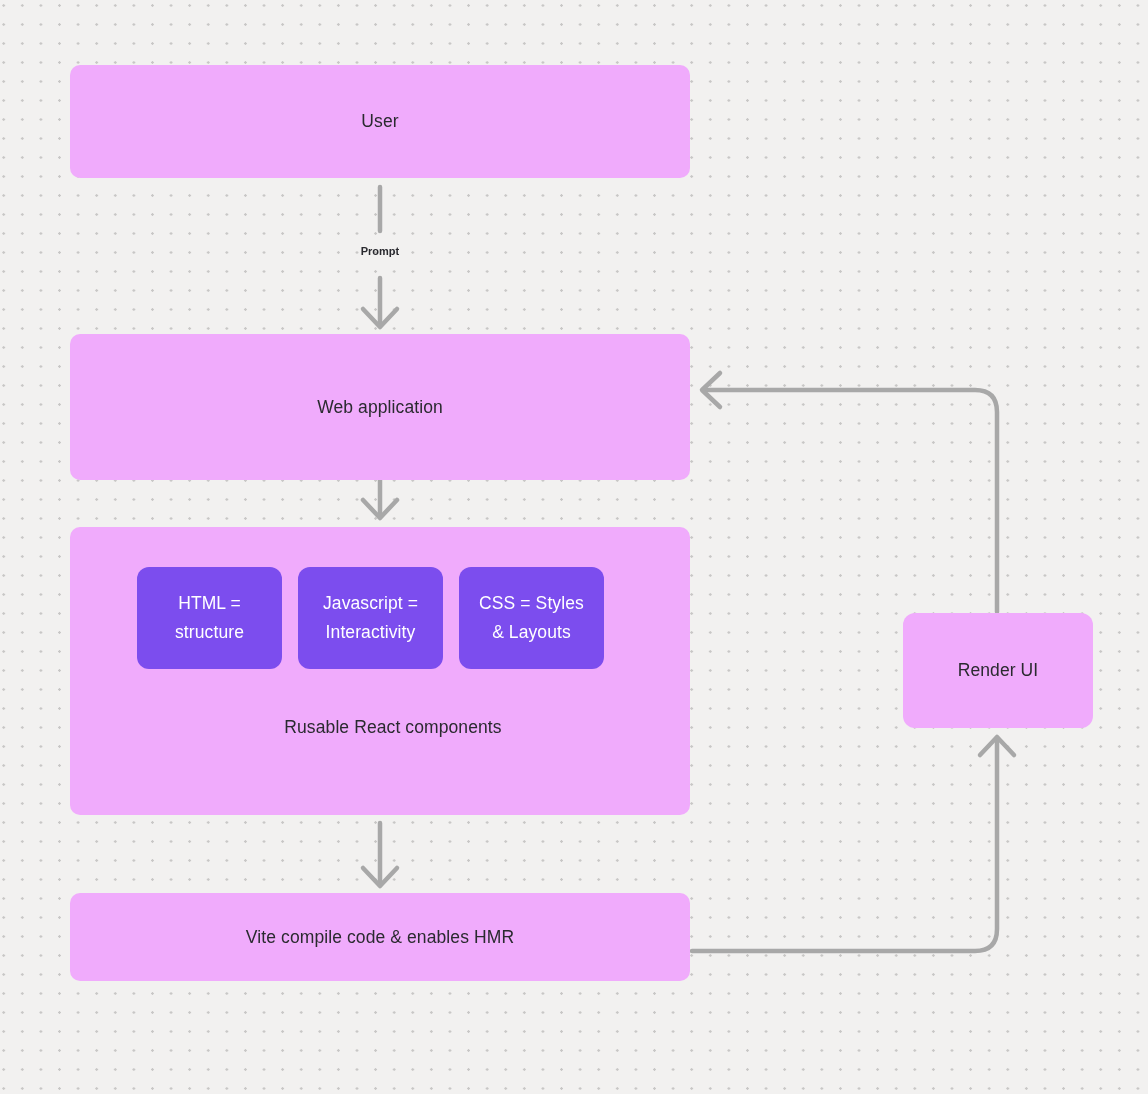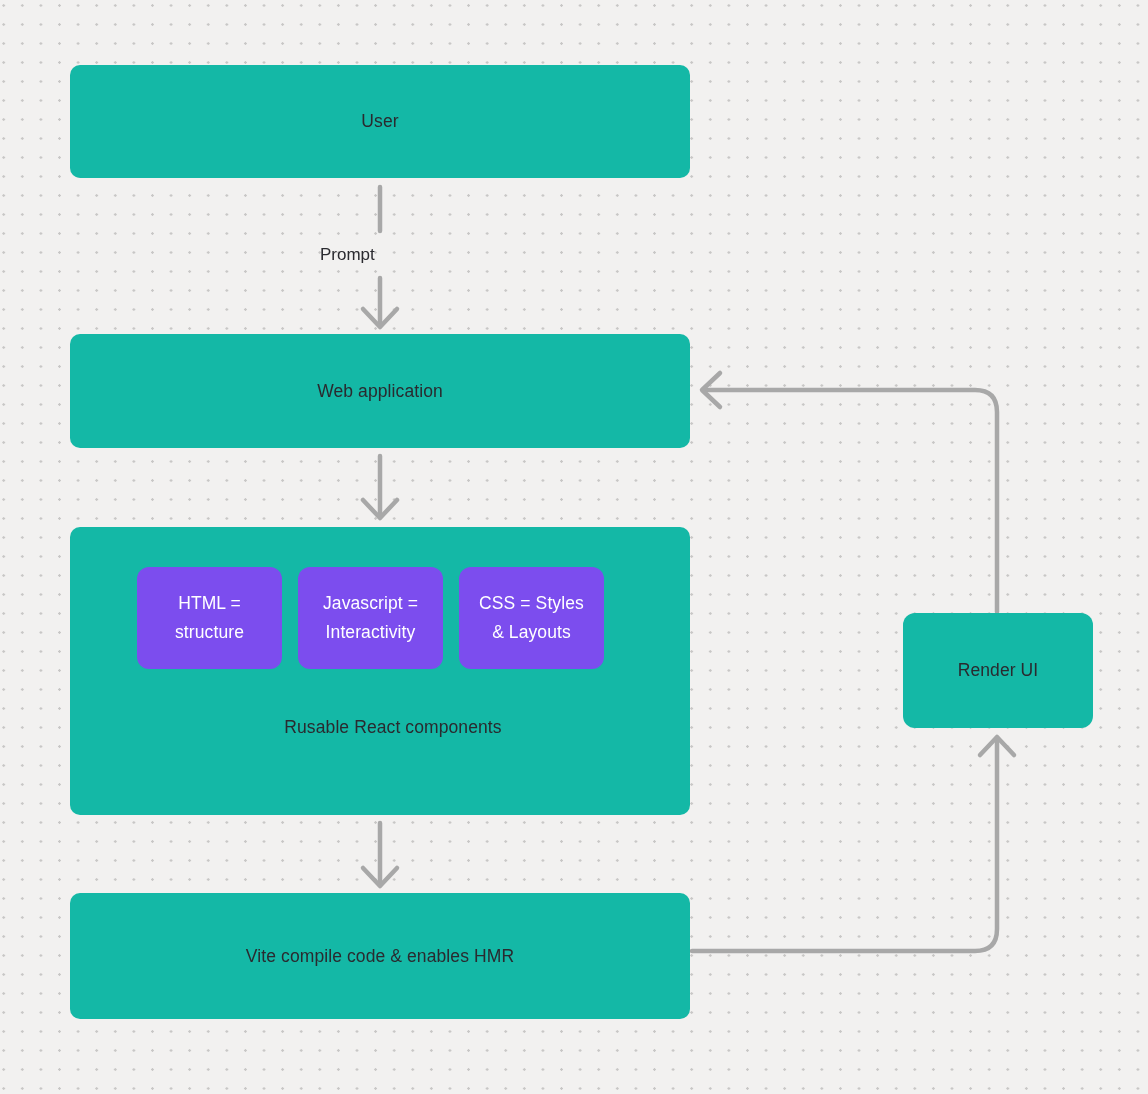--- a/index.html
+++ b/index.html
@@ -13,34 +13,34 @@
     overflow: hidden;
     font-family: "Liberation Sans", sans-serif;
     background-color: #f2f1f0;
     background-image: radial-gradient(circle, #c8c7c6 1.15px, rgba(200,199,198,0) 1.45px);
     background-size: 18.6px 19px;
     background-position: 13px 15px;
     color: #2a2a2f;
   }
   .node {
     position: absolute;
-    background: #14b8a6;
+    background: #f0abfc;
     border-radius: 10px;
     display: flex;
     align-items: center;
     justify-content: center;
     font-size: 17.5px;
     font-weight: 500;
     letter-spacing: 0.1px;
     color: #2a2a2f;
   }
   #node-user          { left: 70px;  top: 65px;  width: 620px; height: 113px; }
-  #node-webapp        { left: 70px;  top: 334px; width: 620px; height: 114px; }
+  #node-webapp        { left: 70px;  top: 334px; width: 620px; height: 146px; }
   #node-group         { left: 70px;  top: 527px; width: 620px; height: 288px; display: block; }
-  #node-vite          { left: 70px;  top: 893px; width: 620px; height: 126px; }
+  #node-vite          { left: 70px;  top: 893px; width: 620px; height: 88px; }
   #node-render-ui     { left: 903px; top: 613px; width: 190px; height: 115px; border-radius: 12px; }
   .chip-row {
     position: absolute;
     left: 67px;
     top: 40px;
     display: flex;
     gap: 16px;
   }
   .chip {
     width: 145px;
@@ -65,23 +65,23 @@
     text-align: center;
     font-size: 17.5px;
     font-weight: 500;
     padding-left: 26px;
   }
   .edge-label {
     position: absolute;
     left: 320px;
     top: 245px;
     width: 120px;
-    text-align: left;
-    font-size: 17px;
-    font-weight: 400;
+    text-align: center;
+    font-size: 11px;
+    font-weight: 700;
     color: #2a2a2f;
   }
   #connector-layer {
     position: absolute;
     left: 0;
     top: 0;
     pointer-events: none;
   }
 </style>
 </head>

